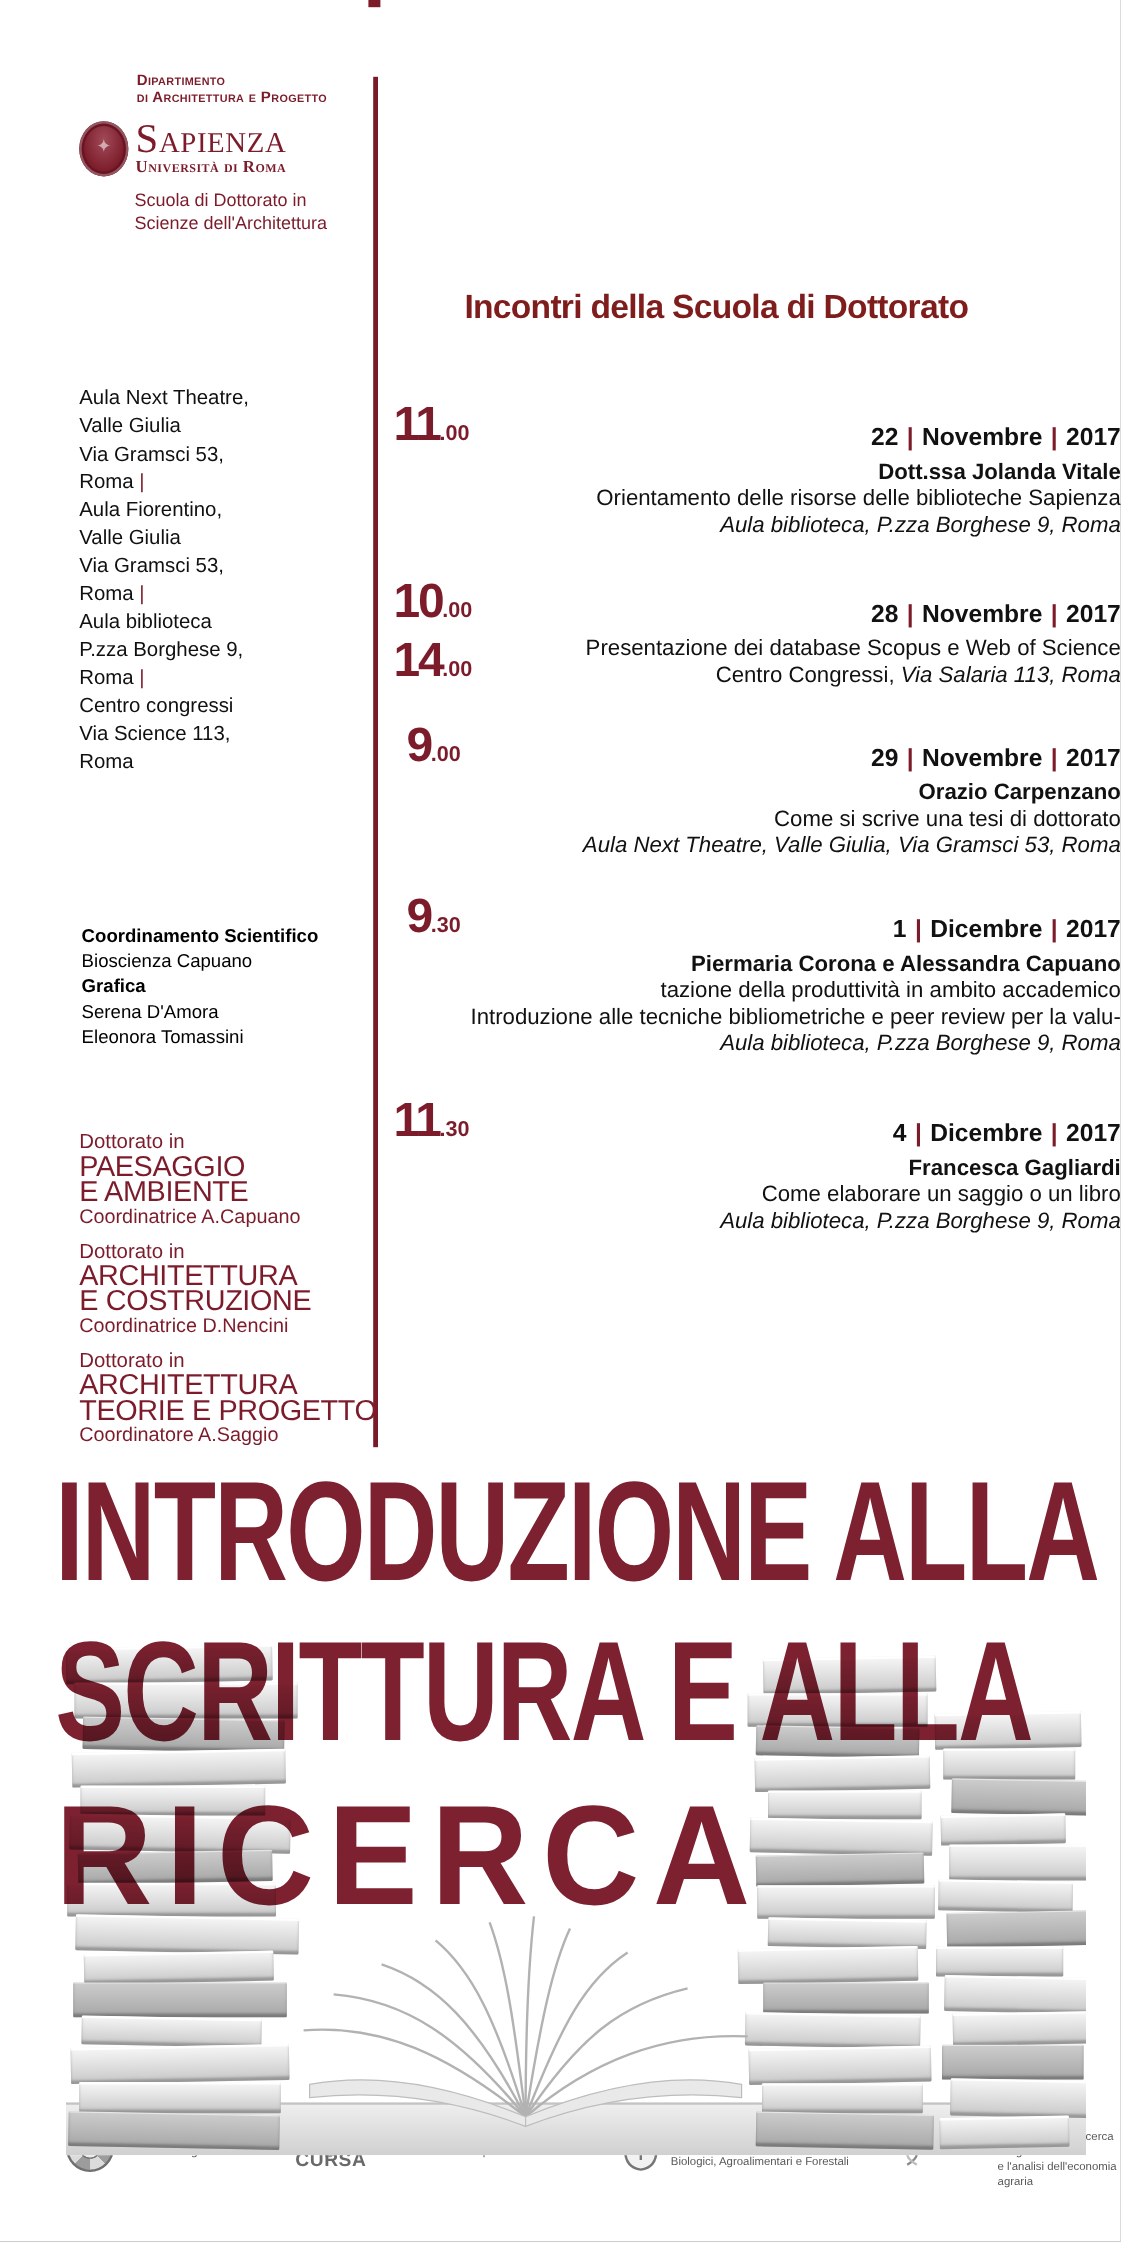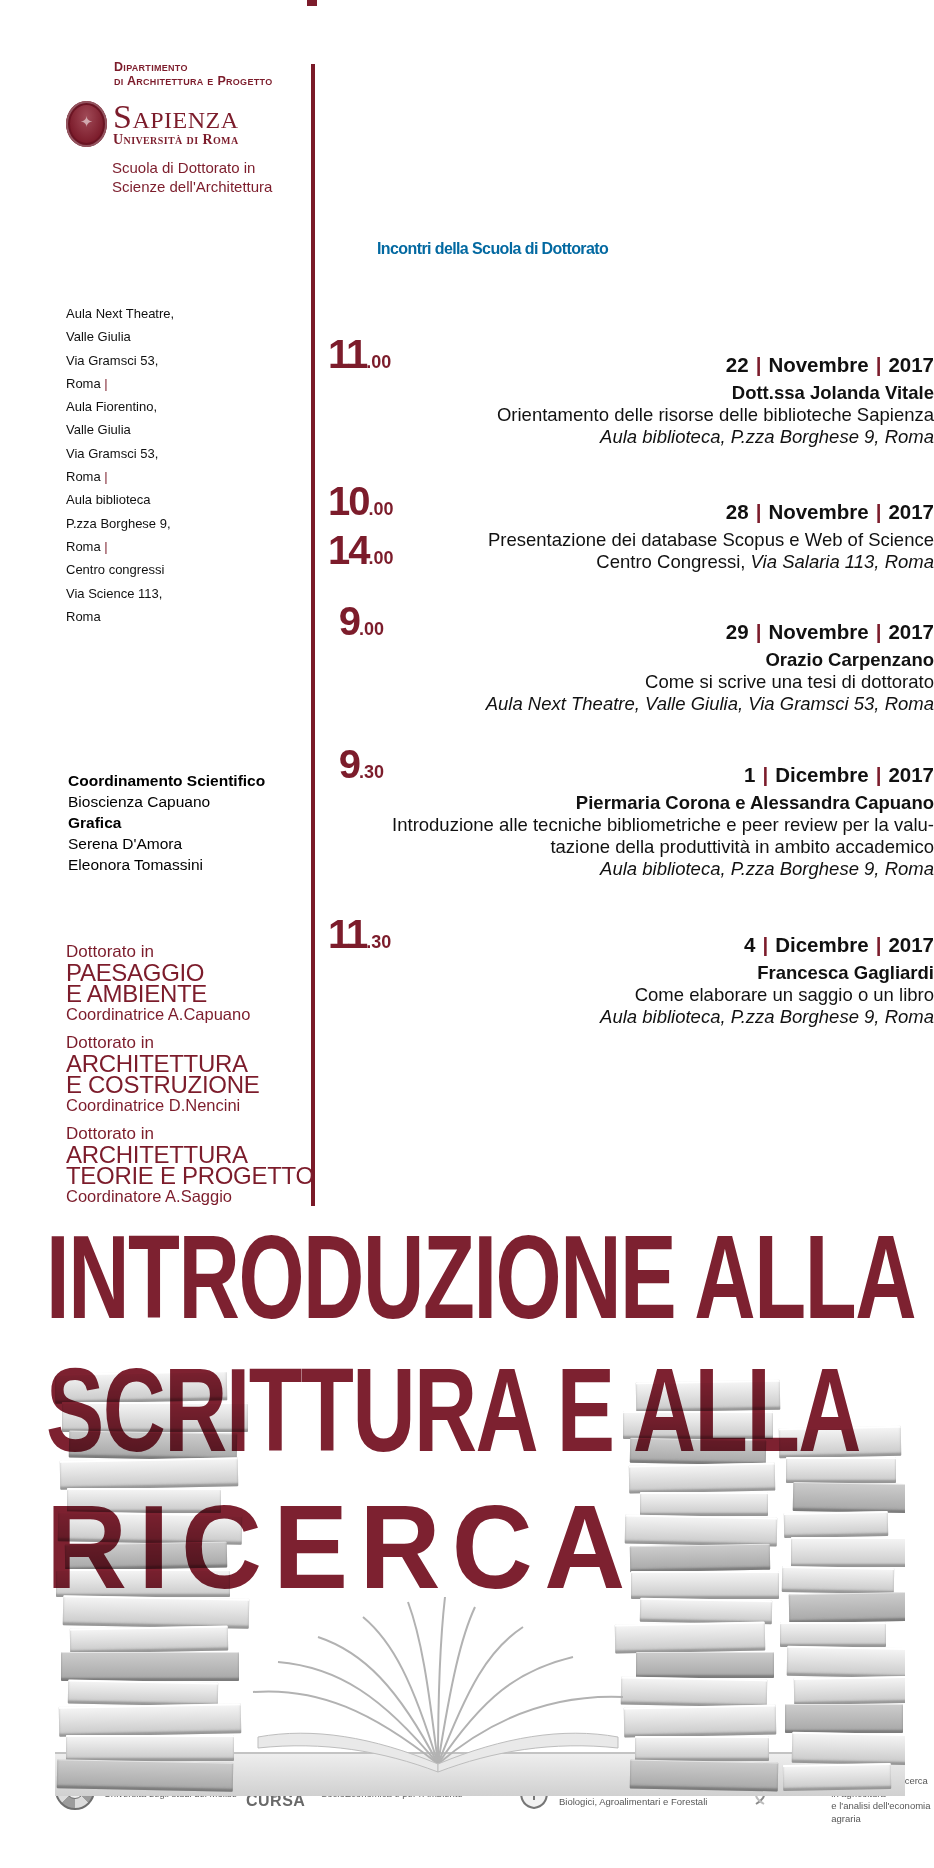--- a/index.html
+++ b/index.html
@@ -24,32 +24,32 @@
     background:radial-gradient(ellipse at 50% 35%, #a04a57 0%, #7c1c2b 62%, #691423 100%);
     box-shadow:inset 0 0 0 2px rgba(255,255,255,.28), inset 0 0 0 4px rgba(105,20,35,.95);}
   .emblem::after{content:"✦";position:absolute;left:0;right:0;top:12px;text-align:center;color:rgba(255,255,255,.55);font-size:15px;}
   .wordmark{margin-left:6px;}
   .uni-name{font-family:"Liberation Serif",serif;font-variant:small-caps;font-size:34px;line-height:31px;letter-spacing:.5px;}
   .uni-sub{font-family:"Liberation Serif",serif;font-variant:small-caps;font-weight:bold;font-size:14px;line-height:15px;letter-spacing:.4px;}
   .school{margin-left:46px;margin-top:11px;font-size:15px;line-height:19px;}
 
   
   .daterange{position:absolute;left:64px;top:228px;font-size:37px;font-weight:bold;color:#0d0d0d;line-height:47px;letter-spacing:-1px;}
-  .venues{position:absolute;left:66px;top:302px;font-size:13px;line-height:23.3px;color:#101010;}
+  .venues{position:absolute;left:66px;top:320px;font-size:17px;line-height:23.3px;color:#101010;}
   .red-pipe{color:var(--accent);}
   .credits{position:absolute;left:68px;top:770px;font-size:15.5px;line-height:21px;color:#000;}
   .credits .bold{font-weight:bold;}
   .docts{position:absolute;left:66px;top:942px;color:var(--accent);}
   .doc-label{font-size:17px;line-height:20px;}
   .doc-name{font-size:24px;line-height:21px;letter-spacing:-.3px;white-space:nowrap;}
   .doc-coord{font-size:16.5px;line-height:20px;margin-bottom:9px;}
 
   
   .right-col{position:absolute;left:328px;top:0;width:606px;height:1215px;}
-  .sched-heading{position:absolute;left:49px;top:240px;font-size:16px;font-weight:bold;letter-spacing:-.6px;color:#0369a1;white-space:nowrap;}
+  .sched-heading{position:absolute;left:59px;top:240px;font-size:28px;font-weight:bold;letter-spacing:-.6px;color:#7f1d1d;white-space:nowrap;}
   .event{position:absolute;left:0;width:606px;}
   .times{position:absolute;left:0;top:-4px;width:56px;text-align:right;color:var(--accent);white-space:nowrap;}
   .time{line-height:41px;}
   .time .hh{font-size:40px;font-weight:bold;letter-spacing:-2px;}
   .time .mm{font-size:18px;font-weight:bold;}
   .ebody{margin-left:59px;padding-top:15px;text-align:right;}
   .edate{font-size:20.5px;font-weight:bold;line-height:24px;margin-bottom:5px;white-space:nowrap;}
   .edate .pipe{color:var(--accent);margin:0 7px;}
   .espeaker{font-size:18.5px;font-weight:bold;line-height:22px;}
   .eline{font-size:18.5px;line-height:22px;white-space:nowrap;}
@@ -197,22 +197,22 @@
             <div class="evenue"><span>Aula Next Theatre, Valle Giulia, Via Gramsci 53, Roma</span></div>
           </div>
         </div>
         <div class="event" style="top: 748px;">
           <div class="times">
             <div class="time"><span class="hh">9</span><span class="mm">.30</span></div>
           </div>
           <div class="ebody">
             <div class="edate"><span>1</span><span class="pipe">|</span><span>Dicembre</span><span class="pipe">|</span><span>2017</span></div>
             <div class="espeaker">Piermaria Corona e Alessandra Capuano</div>
+            <div class="eline">tazione della produttività in ambito accademico</div>
             <div class="eline">Introduzione alle tecniche bibliometriche e peer review per la valu-</div>
-            <div class="eline">tazione della produttività in ambito accademico</div>
             <div class="evenue"><span>Aula biblioteca, P.zza Borghese 9, Roma</span></div>
           </div>
         </div>
         <div class="event" style="top: 918px;">
           <div class="times">
             <div class="time"><span class="hh">11</span><span class="mm">.30</span></div>
           </div>
           <div class="ebody">
             <div class="edate"><span>4</span><span class="pipe">|</span><span>Dicembre</span><span class="pipe">|</span><span>2017</span></div>
             <div class="espeaker">Francesca Gagliardi</div>

